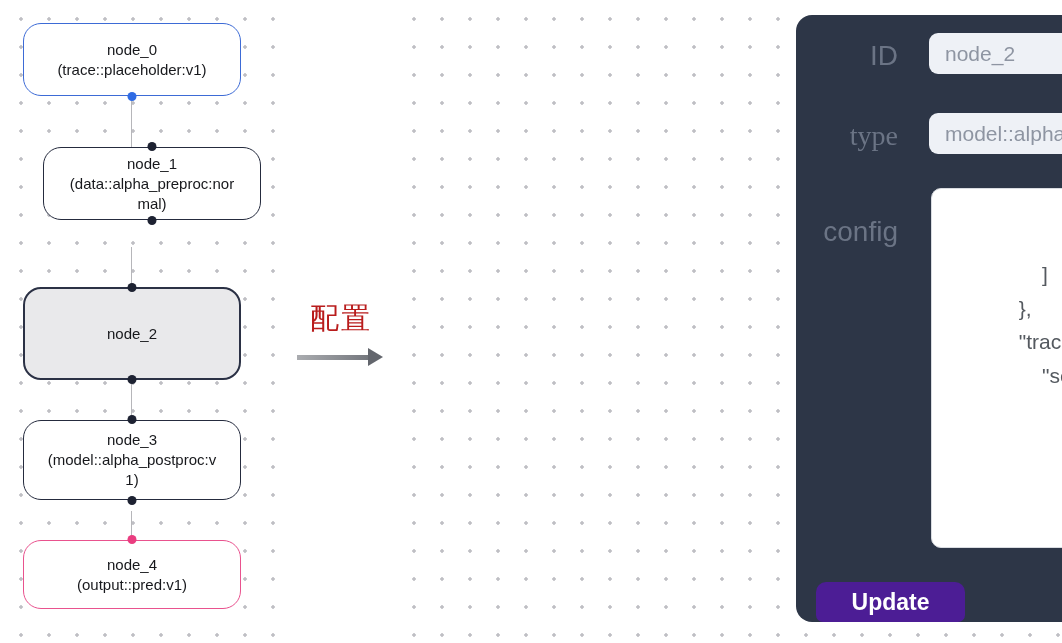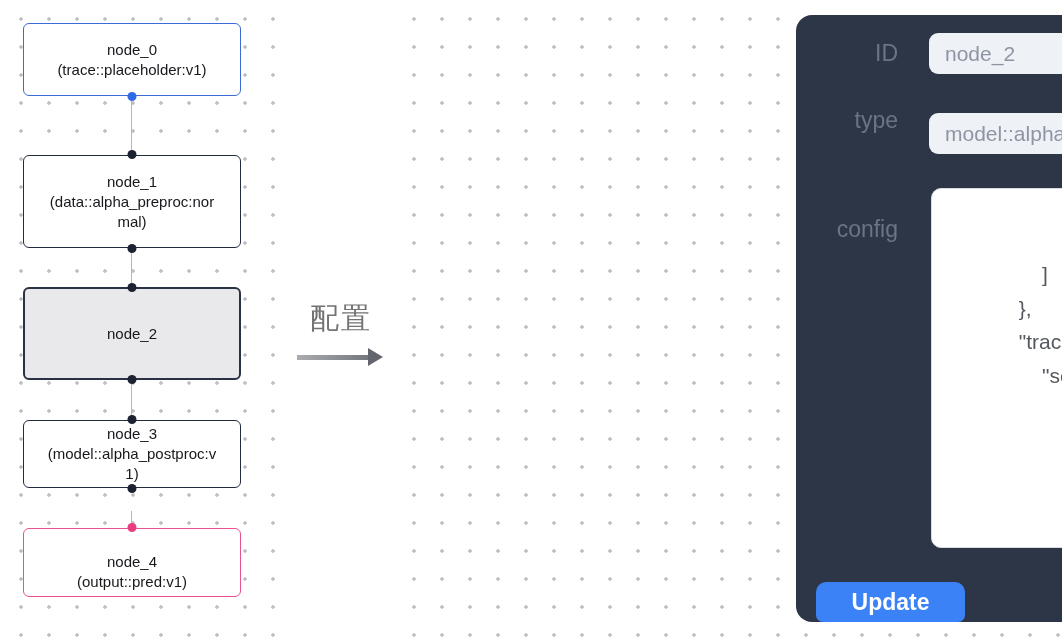--- a/index.html
+++ b/index.html
@@ -13,84 +13,84 @@
     position:absolute;
     background-image:radial-gradient(circle,#bfbfc4 1.5px, rgba(0,0,0,0) 1.9px);
     background-size:28px 28px;
   }
   .canvas-left{left:0;top:0;width:276px;height:643px;background-position:7px 5px;}
   .canvas-right{left:388px;top:0;width:674px;height:643px;background-position:12px 5px;}
 
   
   .node{
     position:absolute;left:23px;width:218px;box-sizing:border-box;
-    background:#ffffff;border:1.5px solid #252b3e;border-radius:6px;
+    background:#ffffff;border:1.5px solid #252b3e;border-radius:18px;
     display:flex;align-items:center;justify-content:center;
     text-align:center;color:#17181c;font-size:15px;line-height:20px;
-    padding:4px 20px;word-break:break-all;cursor:default;
+    padding:20px 20px;word-break:break-all;cursor:default;
   }
   .node .lbl{width:100%;}
   .node0{top:23px;height:73px;border-color:#3d6bd6;}
-  .node1{top:155px;height:93px;}
+  .node1{top:147px;height:73px;margin-left:20px;}
   .node2{top:287px;height:93px;background:#e9e9eb;border:2px solid #2b3145;}
-  .node3{top:420px;height:68px;align-items:center;}
-  .node4{top:528px;height:69px;border-color:#e9528e;align-items:flex-end;}
+  .node3{top:420px;height:80px;align-items:center;}
+  .node4{top:540px;height:69px;border-color:#e9528e;}
   .handle{
     position:absolute;left:50%;transform:translateX(-50%);
     width:9px;height:9px;border-radius:50%;background:#1d2232;
   }
   .handle.top{top:-6px;}
   .handle.bottom{bottom:-6px;}
   .handle.blue{background:#2f6be4;}
   .handle.pink{background:#ea3d80;}
   .edge{position:absolute;left:130.5px;width:1.5px;background:#b6b6ba;}
   .edge0{top:95px;height:60px;}
   .edge1{top:247px;height:40px;}
   .edge2{top:379px;height:41px;}
   .edge3{top:511px;height:41px;}
 
   
   .transition{position:absolute;left:292px;top:299px;width:98px;text-align:center;}
-  .transition .t-label{font-size:29px;font-weight:500;letter-spacing:2px;color:#737373;}
+  .transition .t-label{font-size:29px;font-weight:500;letter-spacing:2px;color:#b91c1c;}
   .t-arrow{position:relative;height:19px;margin-top:9px;}
   .t-arrow .shaft{position:absolute;left:5px;top:7px;width:72px;height:5px;
     background:linear-gradient(90deg,#aaacb0,#737홍) ;
     background:linear-gradient(90deg,#aaacb0,#74777d);}
   .t-arrow .head{position:absolute;left:76px;top:0;width:0;height:0;
     border-left:15px solid #63666d;border-top:9.5px solid transparent;border-bottom:9.5px solid transparent;}
 
   
   .panel{
     position:absolute;left:408px;top:15px;width:637px;height:607px;
     background:#2d3647;border-radius:16px;
   }
   .flabel{position:absolute;left:0;width:102px;text-align:right;
-    color:#6b7485;font-size:23px;}
+    color:#6b7485;font-size:28px;}
   .flabel.l-id{top:25px;}
-  .flabel.l-type{top:92px;}
+  .flabel.l-type{top:105px;font-family:Liberation Serif, serif;}
   .flabel.l-config{top:201px;}
   .pinput{
     position:absolute;left:133px;width:491px;height:41px;box-sizing:border-box;
     background:#eef1f6;border:none;outline:none;border-radius:9px;
     font-family:inherit;font-size:21px;color:#8e95a2;padding:0 16px;
   }
   .in-id{top:18px;}
   .in-type{top:98px;}
   .config-box{
     position:absolute;left:135px;top:173px;width:489px;height:360px;box-sizing:border-box;
     background:#ffffff;border:1px solid #d9dce1;border-radius:10px;
   }
   .config-text{
     position:absolute;left:0;top:2px;right:48px;bottom:2px;
     padding-left:40px;overflow:hidden;
     white-space:pre;font-size:21px;line-height:33.5px;color:#54595f;
   }
   .update-btn{
     position:absolute;left:20px;top:567px;width:149px;height:40px;
-    background:#3b82f6;border:none;border-radius:10px 10px 7px 7px;
+    background:#4c1d95;border:none;border-radius:10px 10px 7px 7px;
     color:#ffffff;font-family:inherit;font-size:23px;font-weight:600;cursor:pointer;
   }
 </style>
 </head>
 <body>
 
 <div class="dotgrid canvas-left">
 
   <div class="edge edge0"></div>
   <div class="edge edge1"></div>

